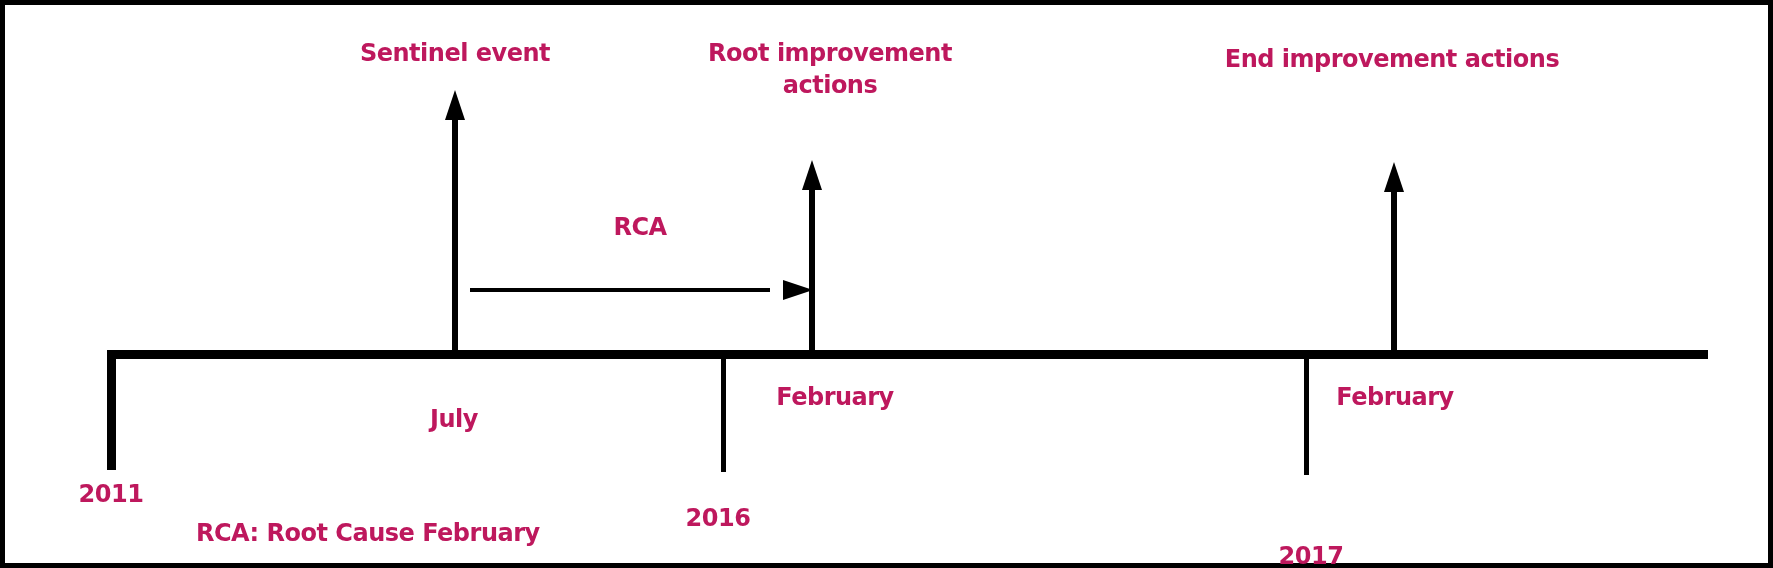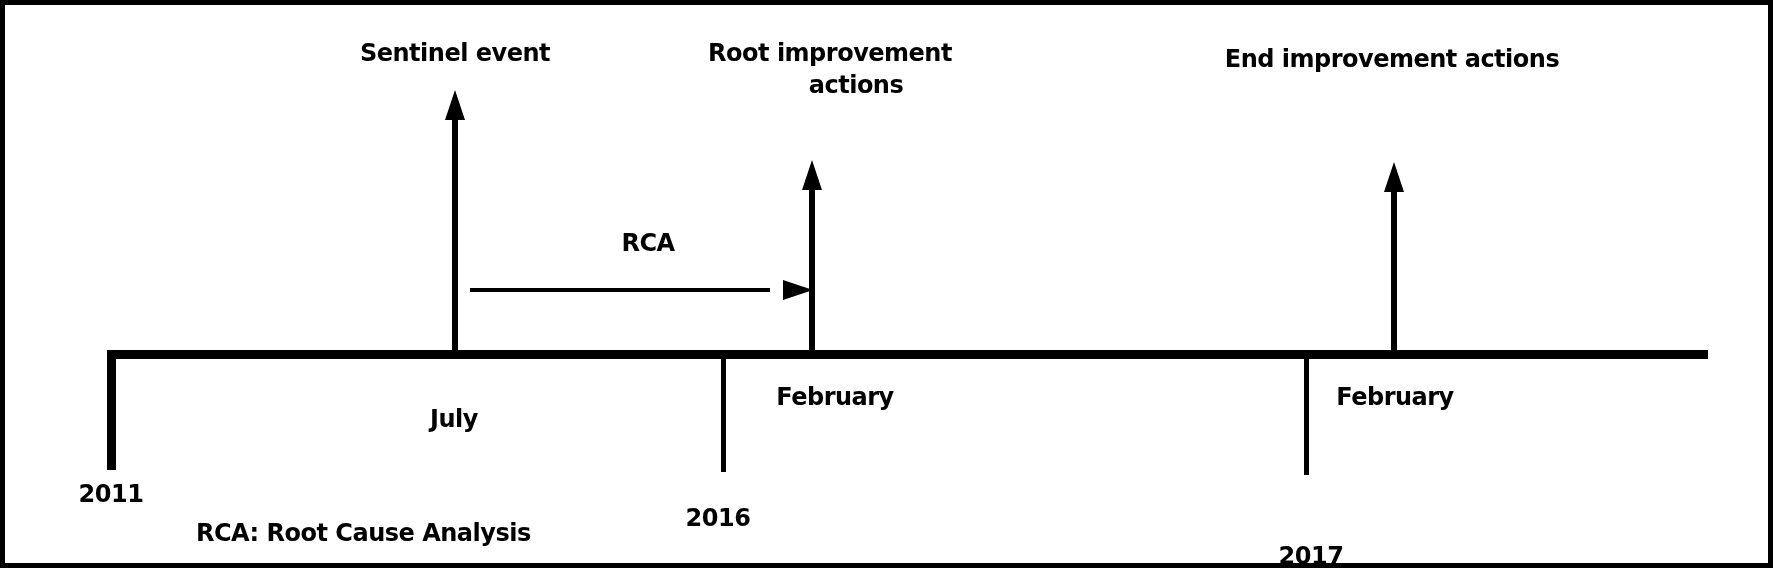--- a/index.html
+++ b/index.html
@@ -1,19 +1,19 @@
 <!DOCTYPE html>
 <html><head>
 <meta charset="utf-8">
 <style>
   html, body { margin: 0; padding: 0; background: #ffffff; }
   body { width: 1773px; height: 568px; position: relative; overflow: hidden; font-family: "DejaVu Sans", "Liberation Sans", sans-serif; }
   .frame { position: absolute; left: 0; top: 0; width: 1773px; height: 568px; box-sizing: border-box; border: 5px solid #000; background: #fff; }
   svg.diagram { position: absolute; left: 0; top: 0; }
-  .lbl { position: absolute; font-weight: bold; font-size: 24px; color: #000000; white-space: nowrap; line-height: 30px; letter-spacing: -0.5px; }
+  .lbl { position: absolute; font-weight: bold; font-size: 24px; color: #be185d; white-space: nowrap; line-height: 30px; letter-spacing: -0.5px; }
   .center { text-align: center; transform: translateX(-50%); }
 </style>
 </head>
 <body>
 
 <div class="frame"></div>
 
 <svg class="diagram" width="1773" height="568" viewBox="0 0 1773 568">
 
   <rect x="107" y="350" width="1601" height="9" fill="#000"></rect>
@@ -40,26 +40,26 @@
   </g>
 
   <g>
     <rect x="470" y="288" width="300" height="4" fill="#000"></rect>
     <polygon points="813,290 783,280 783,300" fill="#000"></polygon>
   </g>
 </svg>
 
 <div class="lbl center" style="left:455px; top:38px;">Sentinel event</div>
 <div class="lbl center" style="left:830px; top:38px;">Root improvement</div>
-<div class="lbl center" style="left:856px; top:70px;">actions</div>
+<div class="lbl center" style="left:830px; top:70px;">actions</div>
 <div class="lbl center" style="left:1392px; top:44px;">End improvement actions</div>
 
-<div class="lbl center" style="left:640px; top:228px;margin-left:8px;">RCA</div>
+<div class="lbl center" style="left:640px; top:212px;">RCA</div>
 
 <div class="lbl center" style="left:454px; top:404px;">July</div>
 <div class="lbl center" style="left:835px; top:382px;">February</div>
 <div class="lbl center" style="left:1395px; top:382px;">February</div>
 
 <div class="lbl center" style="left:111px; top:479px;">2011</div>
 <div class="lbl center" style="left:718px; top:479px;margin-top:24px;">2016</div>
 <div class="lbl center" style="left:1311px; top:497px;margin-top:44px;">2017</div>
 
-<div class="lbl" style="left:196px; top:518px;">RCA: Root Cause Analysis</div>
+<div class="lbl" style="left:196px; top:518px;">RCA: Root Cause February</div>
 
 </body></html>

